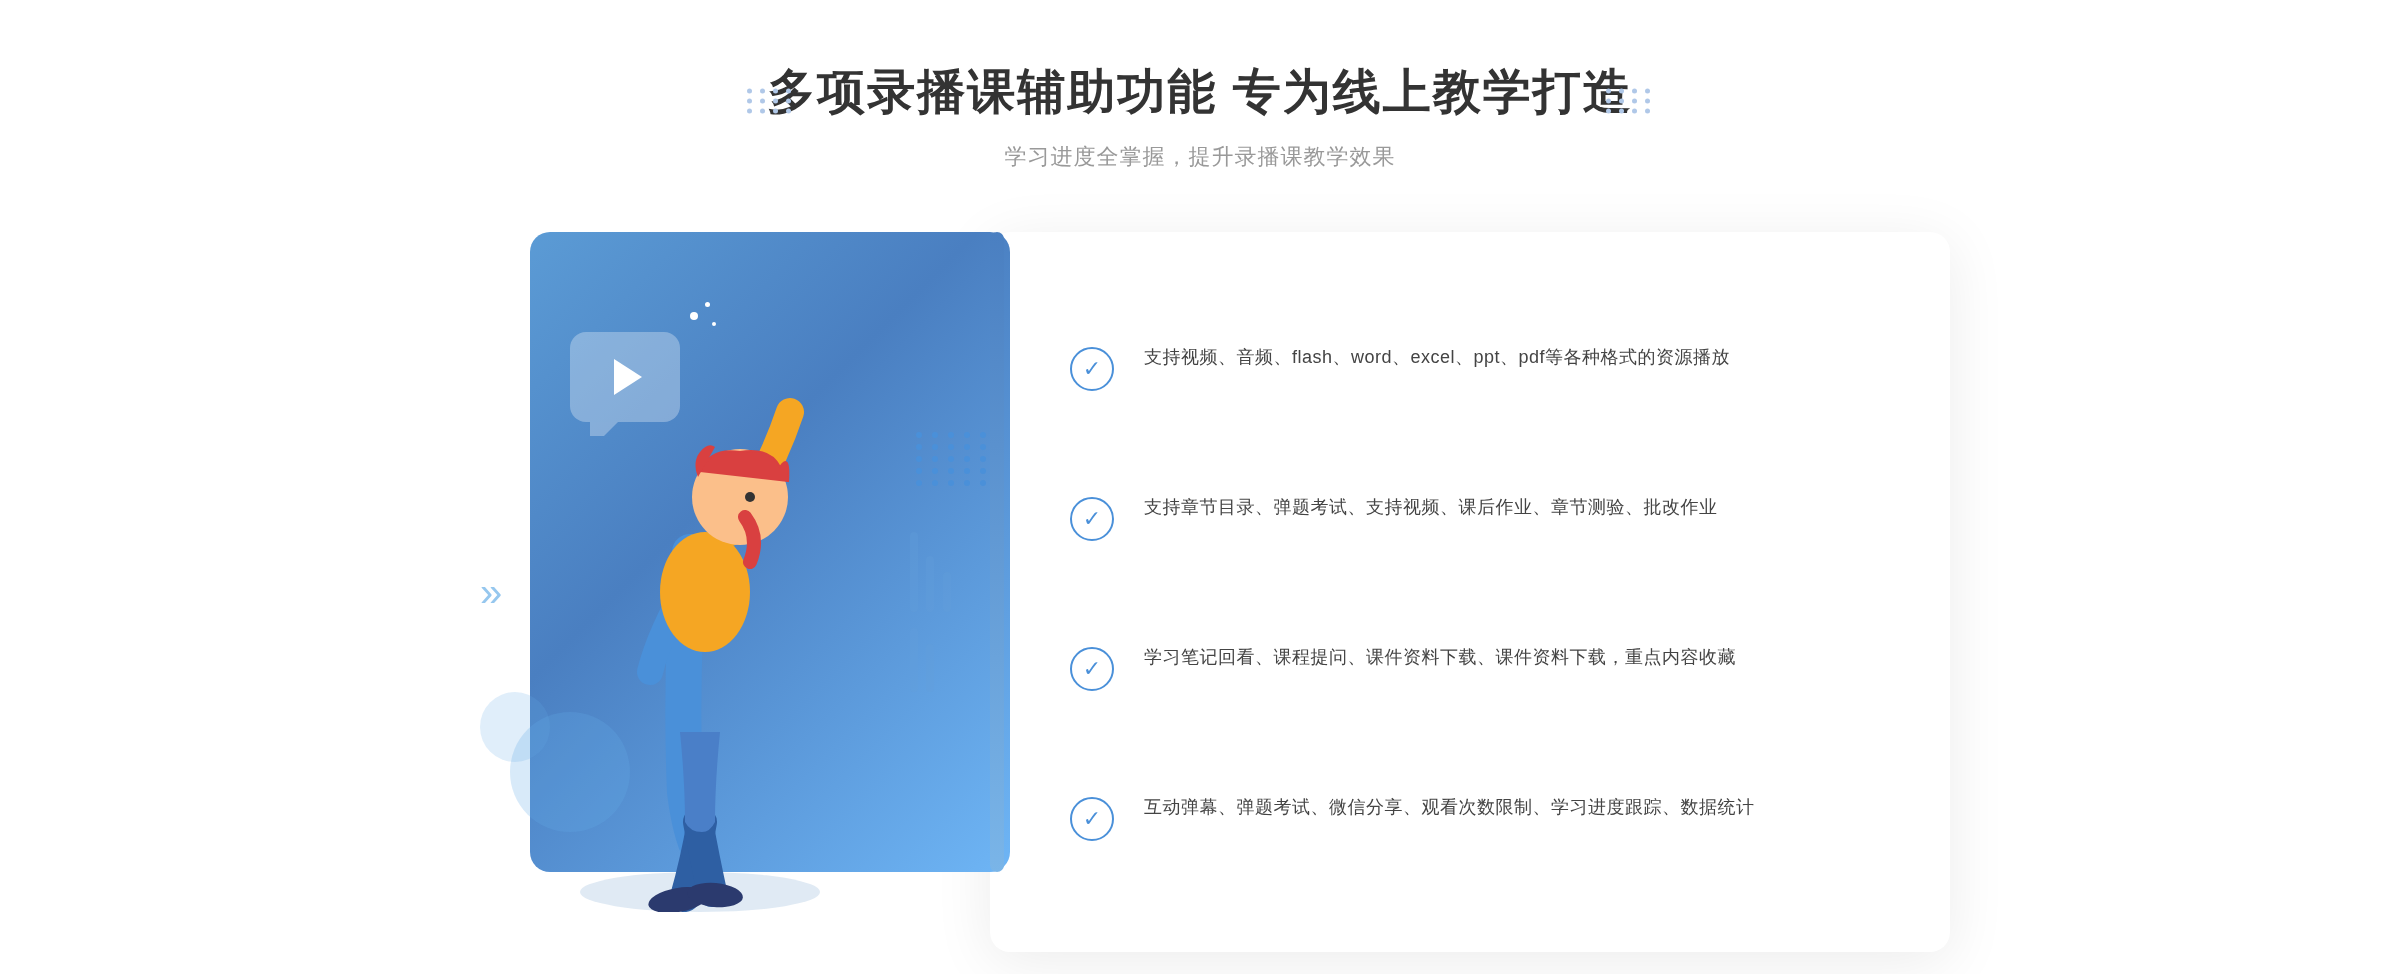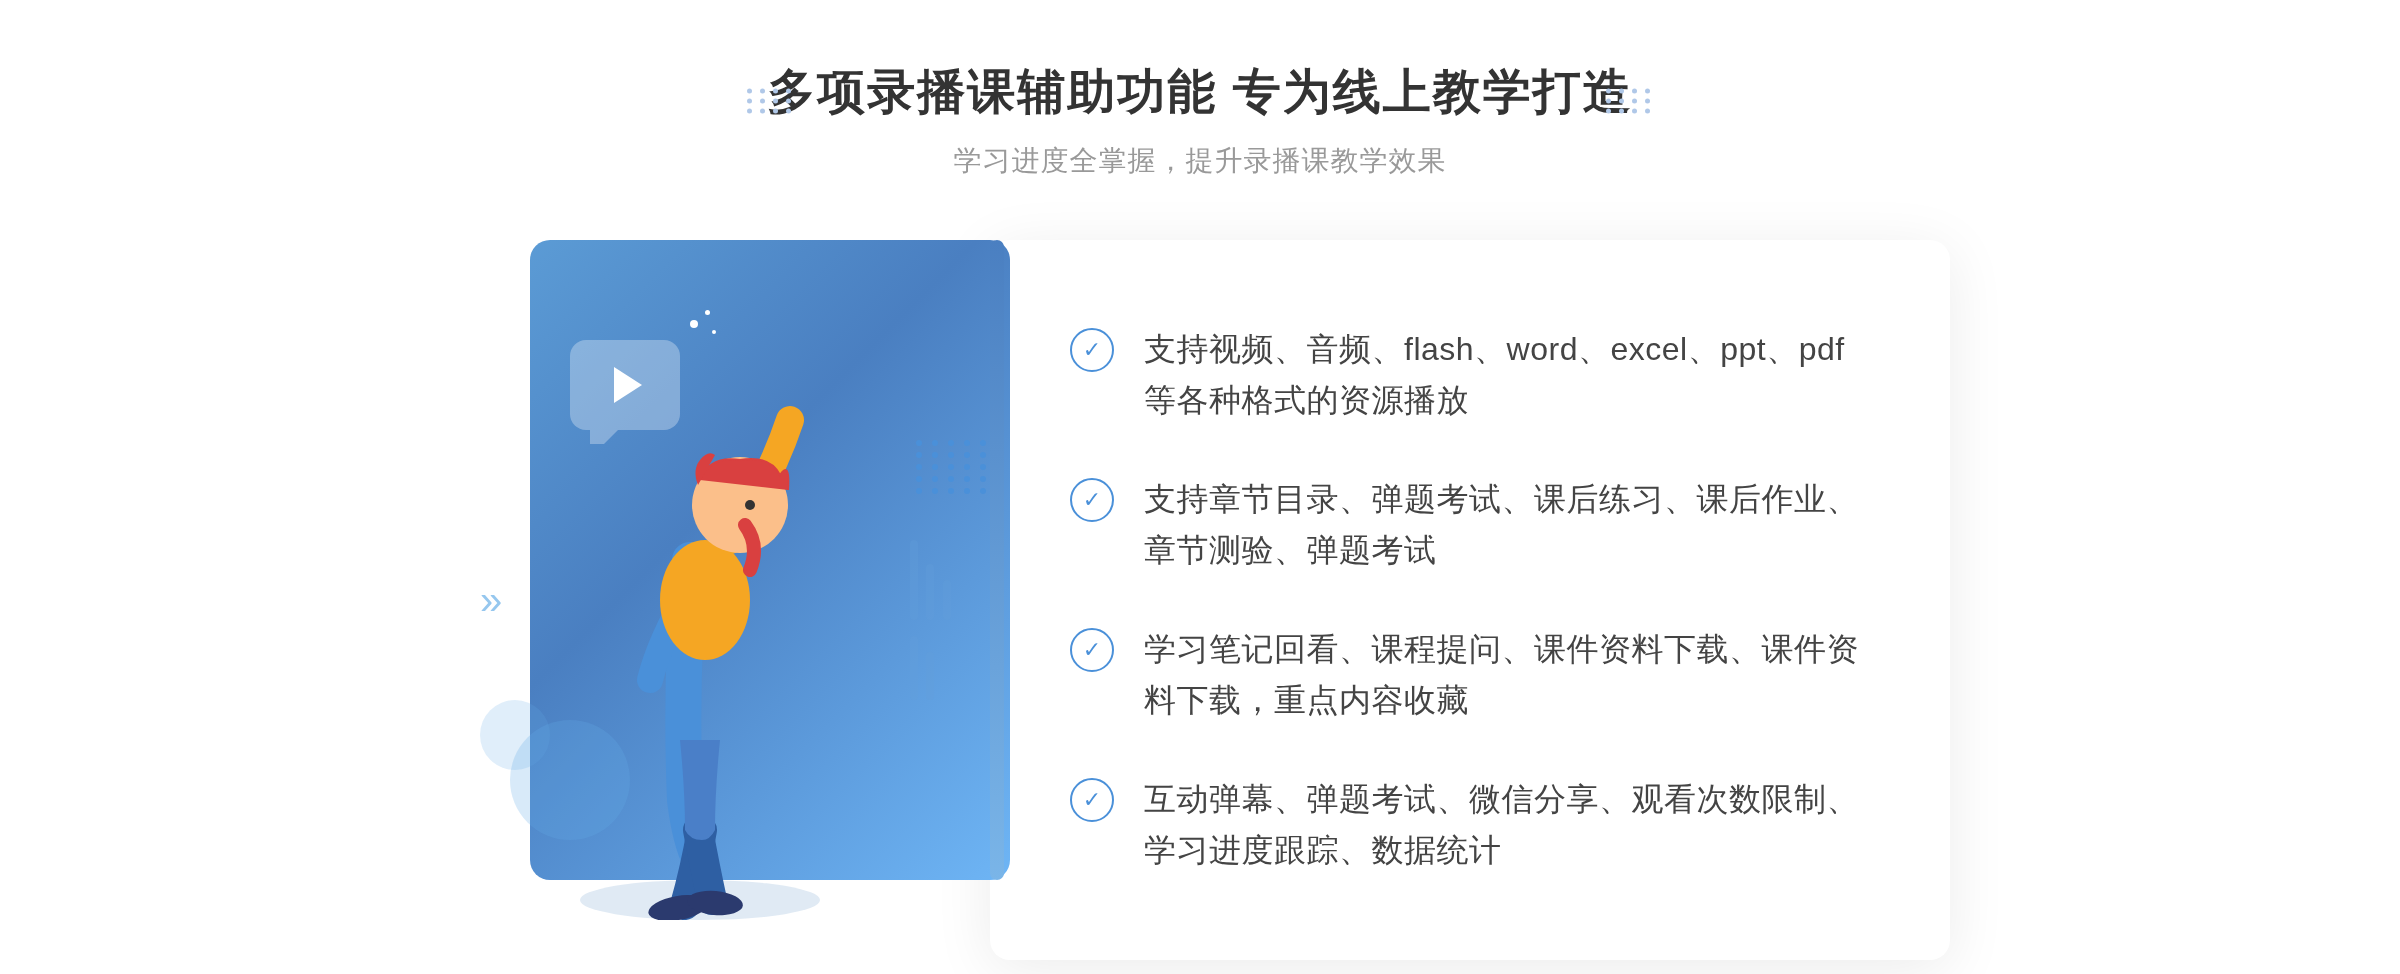--- a/index.html
+++ b/index.html
@@ -46,21 +46,21 @@
 
     .main-title {
       font-size: 48px;
       font-weight: 600;
       color: #333333;
       margin-bottom: 18px;
       letter-spacing: 2px;
     }
 
     .sub-title {
-      font-size: 28px;
+      font-size: 22px;
       color: #999999;
       font-weight: 400;
       letter-spacing: 1px;
     }
 
     
     .content-area {
       display: flex;
       width: 1500px;
       height: 720px;
@@ -245,21 +245,21 @@
     }
 
     .check-mark {
       color: #4a90d9;
       font-size: 22px;
       line-height: 1;
       font-weight: 300;
     }
 
     .feature-text {
-      font-size: 32px;
+      font-size: 18px;
       color: #444444;
       line-height: 1.6;
       font-weight: 400;
       letter-spacing: 0.5px;
     }
 
     
     .left-arrows {
       position: absolute;
       left: 30px;
@@ -470,21 +470,21 @@
         </div>
         <span class="feature-text">支持视频、音频、flash、word、excel、ppt、pdf等各种格式的资源播放</span>
       </div>
 
       <div class="feature-item">
         <div class="check-icon">
           <div class="check-circle">
             <span class="check-mark">✓</span>
           </div>
         </div>
-        <span class="feature-text">支持章节目录、弹题考试、课后练习、课后作业、章节测验、弹题考试</span>
+        <span class="feature-text">支持章节目录、弹题考试、支持视频、课后作业、章节测验、批改作业</span>
       </div>
 
       <div class="feature-item">
         <div class="check-icon">
           <div class="check-circle">
             <span class="check-mark">✓</span>
           </div>
         </div>
         <span class="feature-text">学习笔记回看、课程提问、课件资料下载、课件资料下载，重点内容收藏</span>
       </div>

